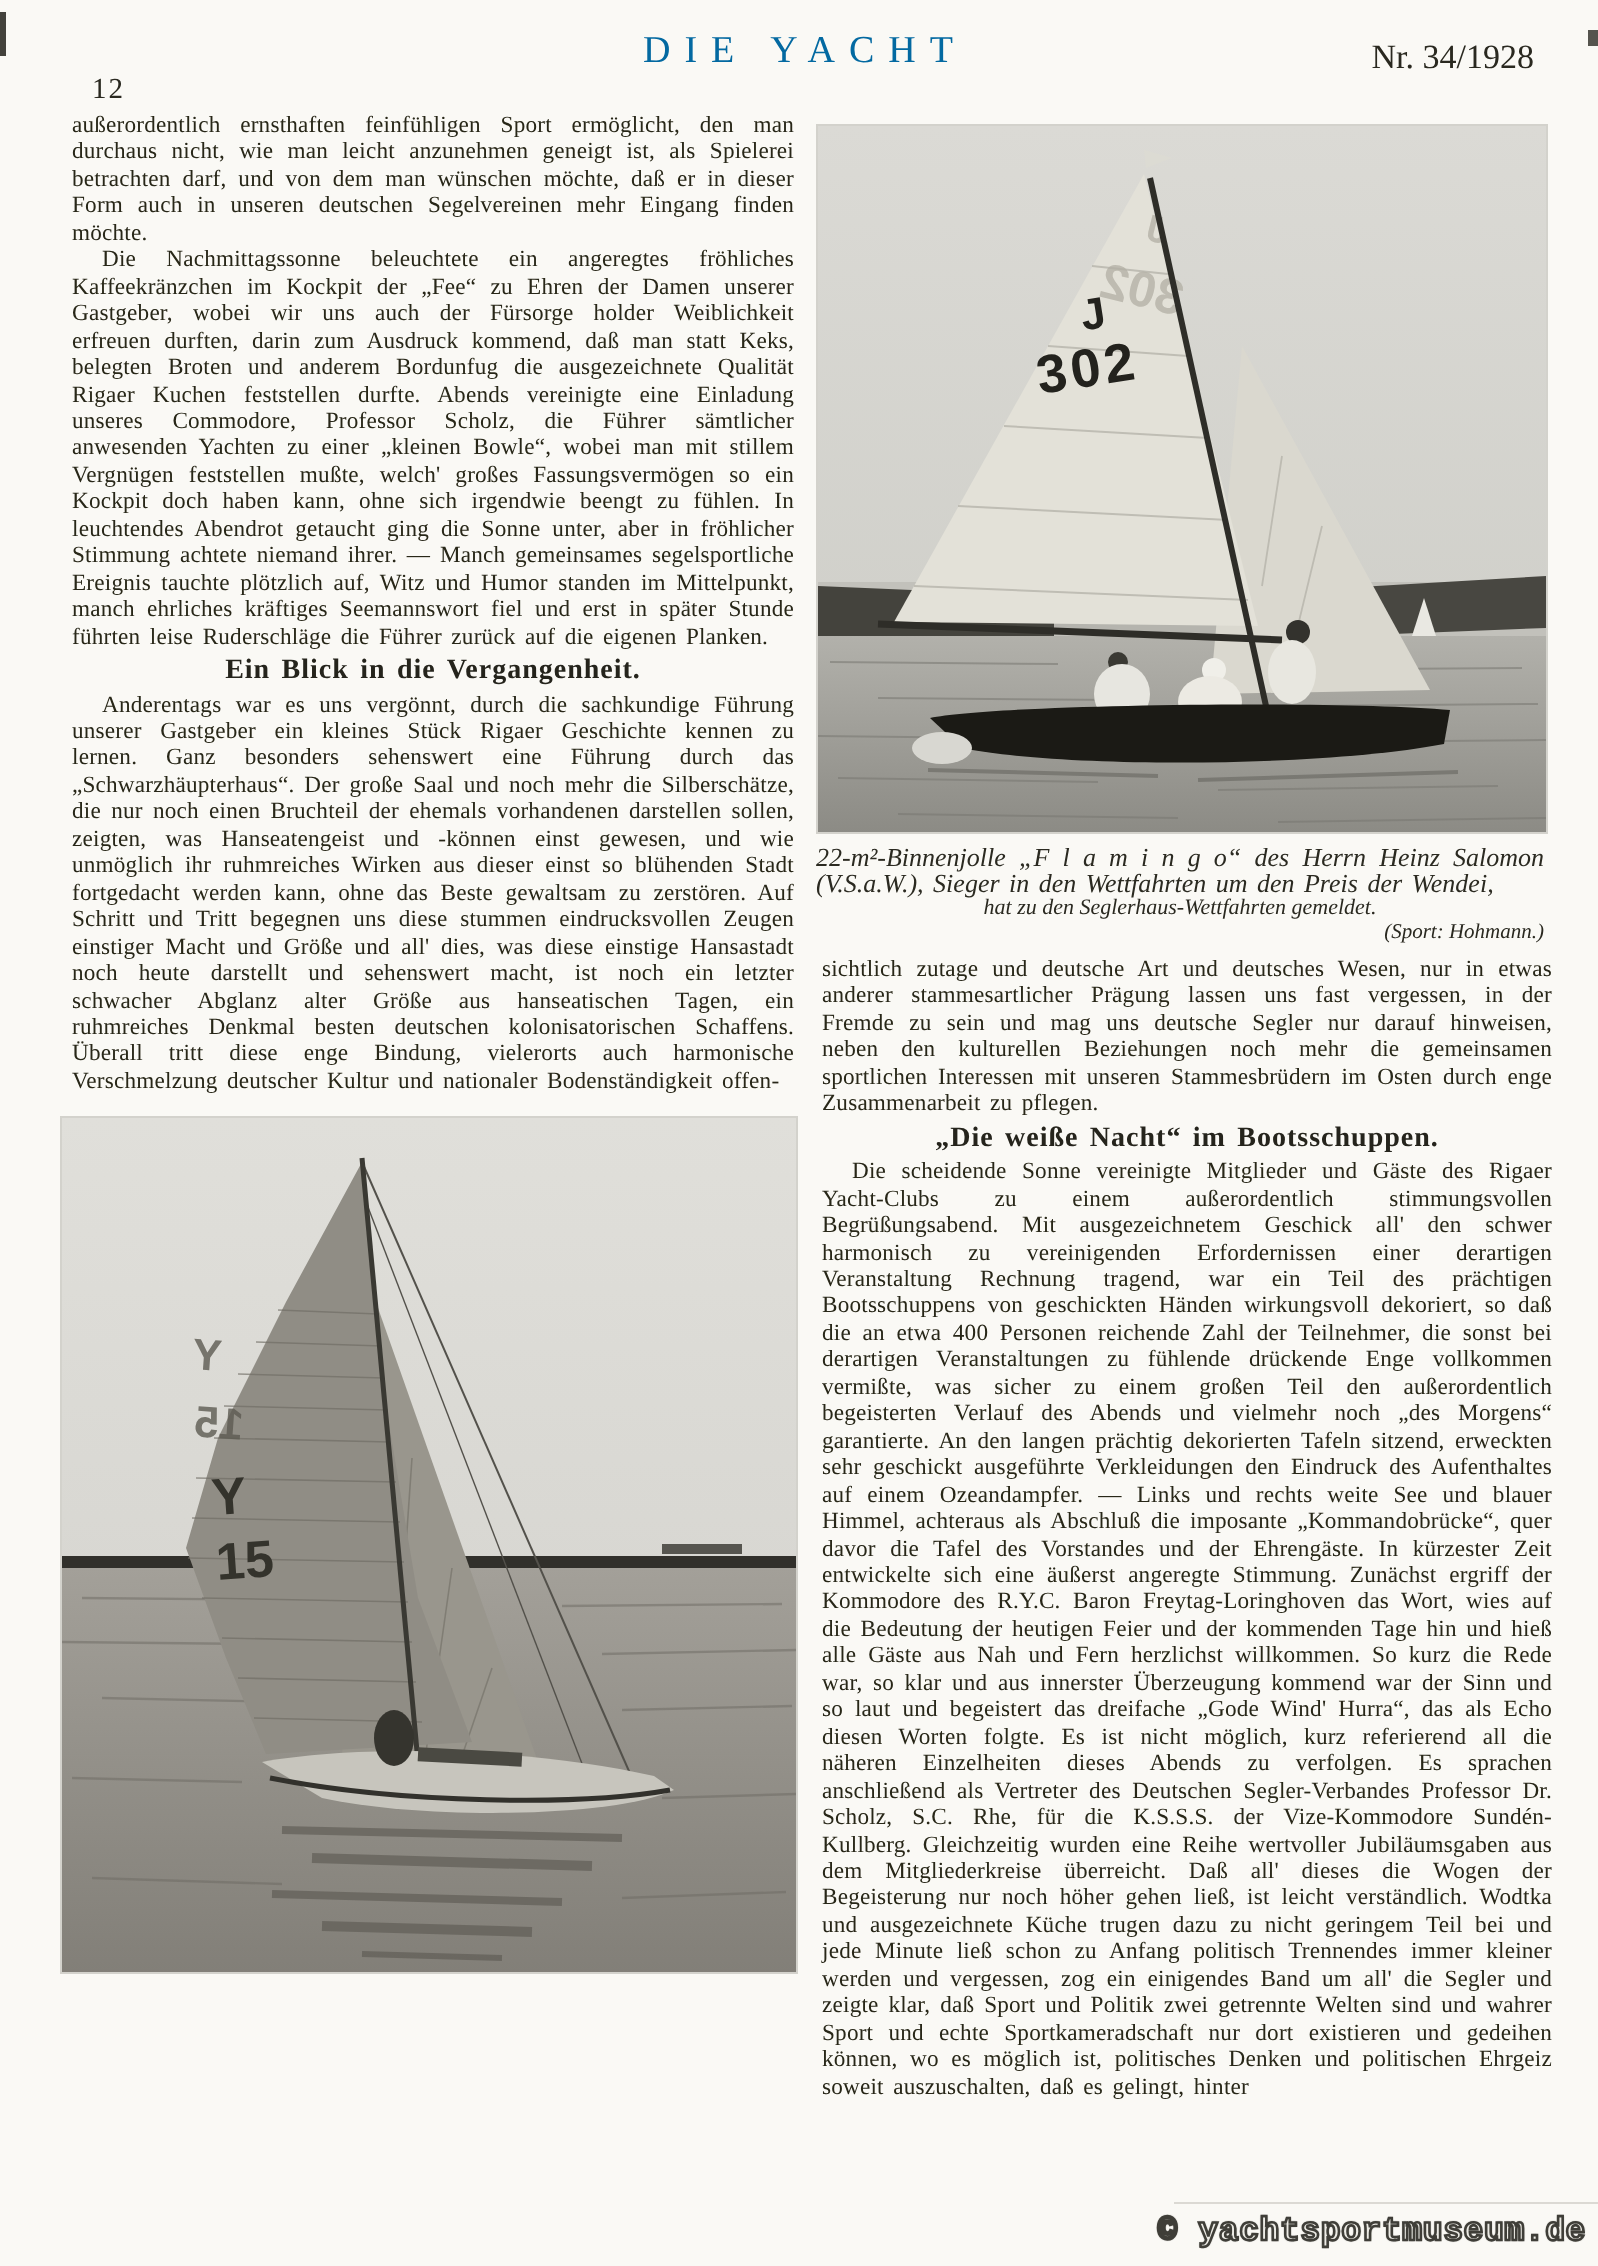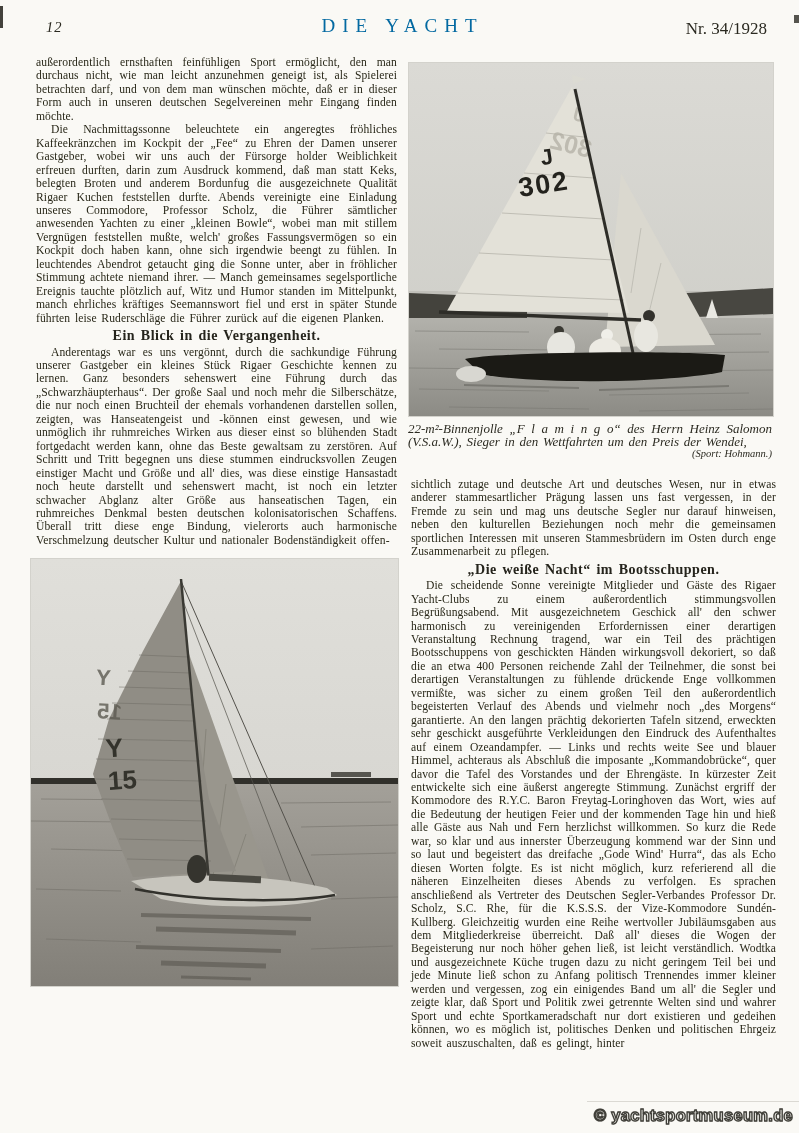--- a/index.html
+++ b/index.html
@@ -8,21 +8,21 @@
     background:#faf9f5; overflow:hidden;
     font-family:"Liberation Serif", serif; color:#2a2920;
   }
   
   .edge-mark-left { position:absolute; left:0; top:6px; width:3px; height:22px; background:#43423c; }
   .edge-mark-right { position:absolute; right:0; top:15px; width:5px; height:8px; background:#55544e; }
   .scan-line { position:absolute; right:0; bottom:31px; width:212px; border-top:1px solid #dbd9d3; }
 
   
   .header { position:absolute; top:13px; left:36px; right:30px; height:30px; }
-  .page-num { position:absolute; left:10px; top:6px; font-size:14.5px; letter-spacing:1px;font-style:italic; }
+  .page-num { position:absolute; left:10px; top:24px; font-size:14.5px; letter-spacing:1px; }
   .masthead { position:absolute; left:0; right:0; top:2px; margin:0; text-align:center;
     font-size:19px; font-weight:normal; letter-spacing:7px; color:#0369a1; }
   .issue { position:absolute; right:2px; top:6px; font-size:17px; }
 
   
   .textcol { position:absolute; text-align:justify; font-size:11.6px; line-height:13.45px;
     word-spacing:1.7px; letter-spacing:0.1px; color:#282718; }
   .textcol p { margin:0; text-indent:15px; }
   .textcol p.noindent { text-indent:0; }
   h2.subhead { margin:4px 0 3px; text-align:center; font-weight:bold;
@@ -36,21 +36,21 @@
   .cap-center { text-align:center; font-style:italic; font-size:11px; line-height:13px; margin:0; }
   .cap-credit { text-align:right; font-style:italic; font-size:10.5px; line-height:12px; margin:0; }
 
   .sailnum { font-family:"Liberation Sans", sans-serif; font-weight:bold; fill:#23221d; }
   .sailnum.faint { fill:#b2afa4; opacity:0.75; }
   .sailnumL { font-family:"Liberation Sans", sans-serif; font-weight:bold; fill:#34332c; }
   .sailnumL.faint { fill:#5d5b52; opacity:0.8; }
 
   
   .watermark { position:absolute; right:6px; bottom:8px;
-    font-family:Liberation Sans, sans-serif; font-weight:bold; font-size:16.5px;
+    font-family:Liberation Mono, monospace; font-weight:bold; font-size:16.5px;
     color:#edece6; -webkit-text-stroke:1.3px #3f3e38;
     text-shadow:0 0 1px #3f3e38, 0 0 1px #3f3e38; letter-spacing:0.3px; }
 </style>
 </head>
 <body>
 
 <div class="page">
 
   <div class="edge-mark-left"></div>
   <div class="edge-mark-right"></div>
@@ -136,20 +136,21 @@
       </g>
 
       <path d="M56,296 C90,289 260,287 316,292 L313,309 C250,321 120,321 72,311 Z" fill="#1b1a15"></path>
       <ellipse cx="62" cy="311" rx="15" ry="8" fill="#d8d7d1"></ellipse>
       <g stroke="#676660" stroke-width="2" opacity="0.6">
         <line x1="55" y1="322" x2="170" y2="325"></line>
           <line x1="190" y1="327" x2="320" y2="323"></line>
       </g>
     </svg>
     <figcaption>22-m²-Binnenjolle „F l a m i n g o“ des Herrn Heinz Salomon (V.S.a.W.), Sieger in den Wettfahrten um den Preis der Wendei,</figcaption>
+    <p class="cap-center">hat zu den Seglerhaus-Wettfahrten gemeldet.</p>
     <p class="cap-credit">(Sport: Hohmann.)</p>
   </figure>
 
   <div class="textcol" style="left:411px; top:478px; width:365px;">
     <p class="noindent">sichtlich zutage und deutsche Art und deutsches Wesen, nur in etwas anderer stammesartlicher Prägung lassen uns fast vergessen, in der Fremde zu sein und mag uns deutsche Segler nur darauf hinweisen, neben den kulturellen Beziehungen noch mehr die gemeinsamen sportlichen Interessen mit unseren Stammesbrüdern im Osten durch enge Zusammenarbeit zu pflegen.</p>
     <h2 class="subhead">„Die weiße Nacht“ im Bootsschuppen.</h2>
     <p>Die scheidende Sonne vereinigte Mitglieder und Gäste des Rigaer Yacht-Clubs zu einem außerordentlich stimmungsvollen Begrüßungsabend. Mit ausgezeichnetem Geschick all' den schwer harmonisch zu vereinigenden Erfordernissen einer derartigen Veranstaltung Rechnung tragend, war ein Teil des prächtigen Bootsschuppens von geschickten Händen wirkungsvoll dekoriert, so daß die an etwa 400 Personen reichende Zahl der Teilnehmer, die sonst bei derartigen Veranstaltungen zu fühlende drückende Enge vollkommen vermißte, was sicher zu einem großen Teil den außerordentlich begeisterten Verlauf des Abends und vielmehr noch „des Morgens“ garantierte. An den langen prächtig dekorierten Tafeln sitzend, erweckten sehr geschickt ausgeführte Verkleidungen den Eindruck des Aufenthaltes auf einem Ozeandampfer. — Links und rechts weite See und blauer Himmel, achteraus als Abschluß die imposante „Kommandobrücke“, quer davor die Tafel des Vorstandes und der Ehrengäste. In kürzester Zeit entwickelte sich eine äußerst angeregte Stimmung. Zunächst ergriff der Kommodore des R.Y.C. Baron Freytag-Loringhoven das Wort, wies auf die Bedeutung der heutigen Feier und der kommenden Tage hin und hieß alle Gäste aus Nah und Fern herzlichst willkommen. So kurz die Rede war, so klar und aus innerster Überzeugung kommend war der Sinn und so laut und begeistert das dreifache „Gode Wind' Hurra“, das als Echo diesen Worten folgte. Es ist nicht möglich, kurz referierend all die näheren Einzelheiten dieses Abends zu verfolgen. Es sprachen anschließend als Vertreter des Deutschen Segler-Verbandes Professor Dr. Scholz, S.C. Rhe, für die K.S.S.S. der Vize-Kommodore Sundén-Kullberg. Gleichzeitig wurden eine Reihe wertvoller Jubiläumsgaben aus dem Mitgliederkreise überreicht. Daß all' dieses die Wogen der Begeisterung nur noch höher gehen ließ, ist leicht verständlich. Wodtka und ausgezeichnete Küche trugen dazu zu nicht geringem Teil bei und jede Minute ließ schon zu Anfang politisch Trennendes immer kleiner werden und vergessen, zog ein einigendes Band um all' die Segler und zeigte klar, daß Sport und Politik zwei getrennte Welten sind und wahrer Sport und echte Sportkameradschaft nur dort existieren und gedeihen können, wo es möglich ist, politisches Denken und politischen Ehrgeiz soweit auszuschalten, daß es gelingt, hinter</p>
   </div>
 
   <figure style="left:30px; top:558px; width:367px;">

